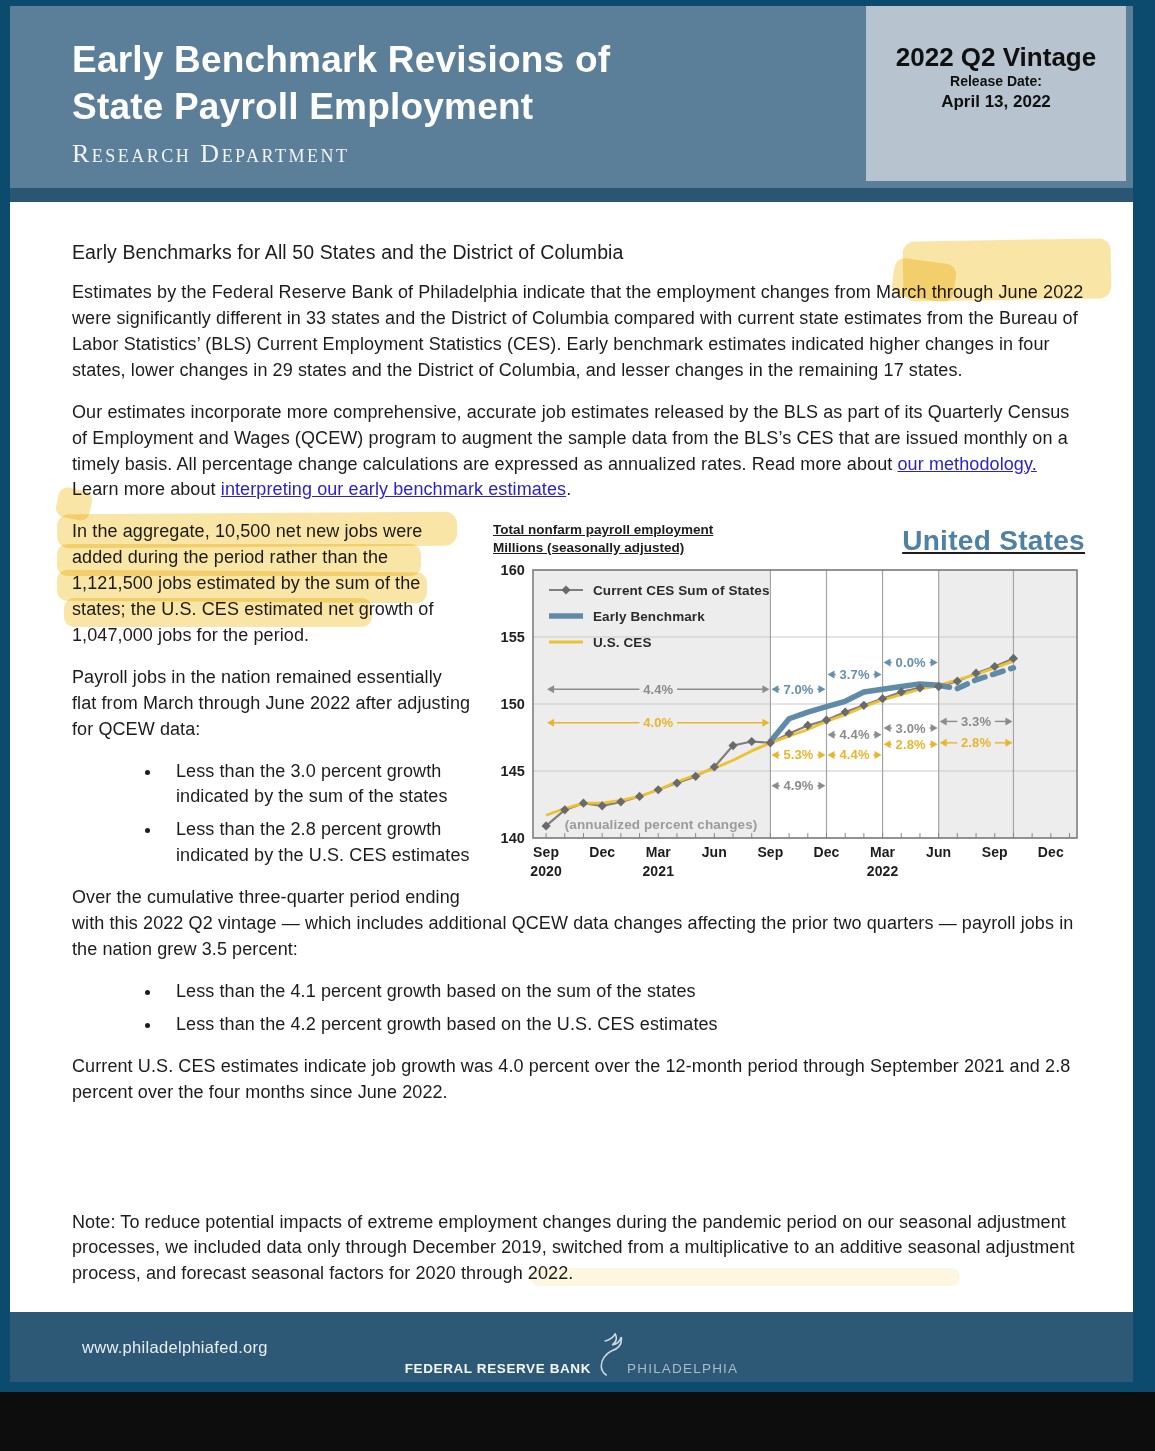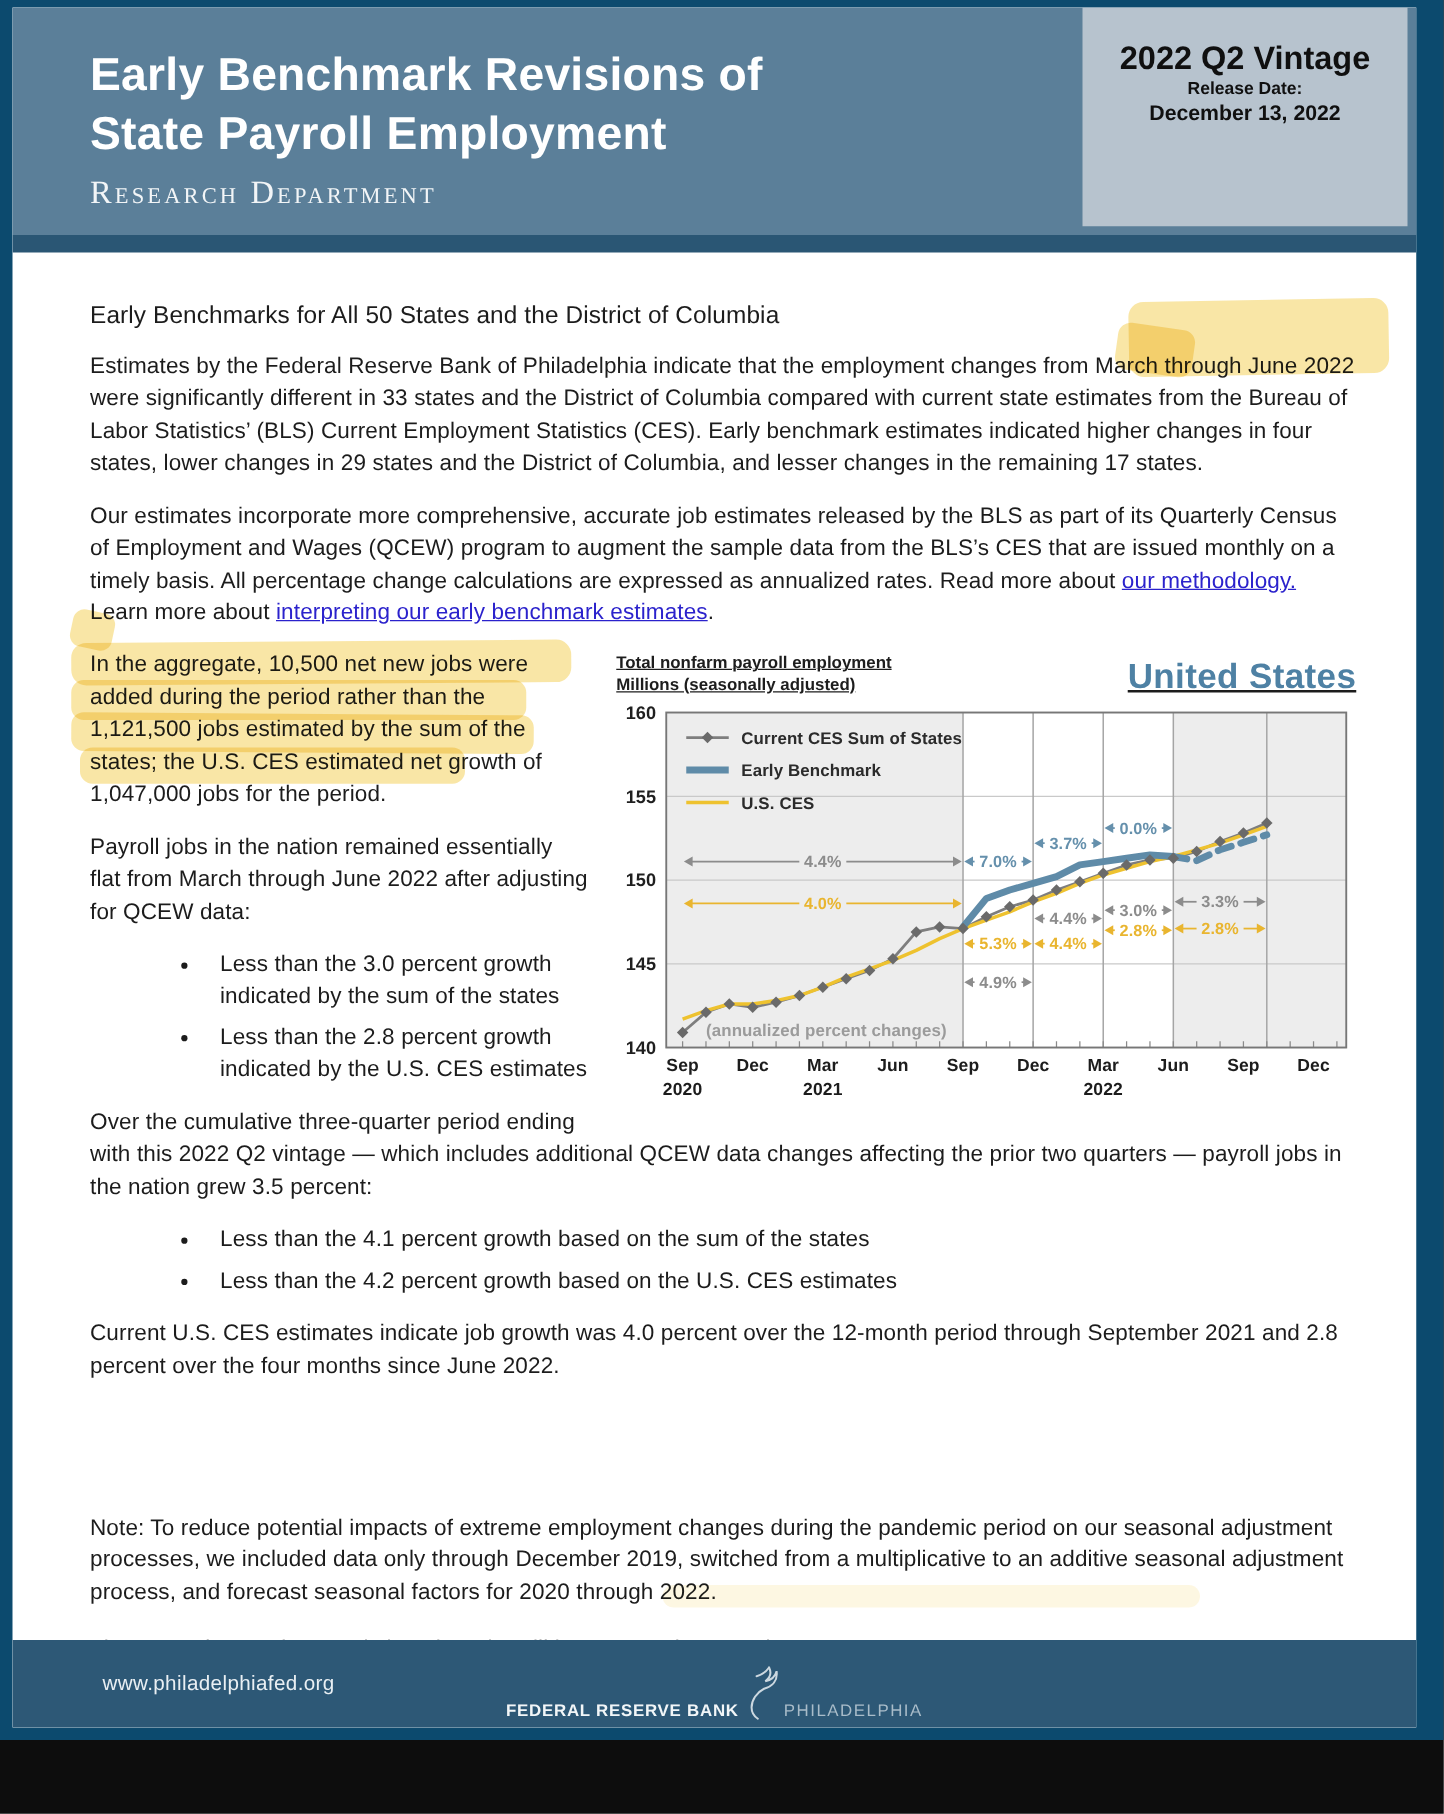--- a/index.html
+++ b/index.html
@@ -5,21 +5,21 @@
   * { margin:0; padding:0; box-sizing:border-box; }
   body { font-family:"Liberation Sans", sans-serif; background:#0d0d0d; }
   .frame { width:1155px; height:1392px; background:#0c4a6e; padding:6px 22px 10px 10px; position:relative; }
   .paper { width:100%; height:100%; background:#ffffff; position:relative; overflow:hidden; }
 
   
   .masthead { position:relative; height:182px; background:#5b7f99; }
   .title-block { padding:30px 0 0 62px; color:#ffffff; }
   .title-block h1 { font-size:37px; line-height:1.28; font-weight:bold; letter-spacing:0.2px; }
   .dept { margin-top:8px; font-family:"Liberation Serif", serif; font-variant:small-caps; font-size:26px; letter-spacing:2.5px; color:#f2f5f7; }
-  .vintage-box { position:absolute; top:0; right:7px; bottom:7px; width:260px; background:#b7c3ce; text-align:center; color:#101010; padding-top:25px; }
+  .vintage-box { position:absolute; top:0; right:7px; bottom:7px; width:260px; background:#b7c3ce; text-align:center; color:#101010; padding-top:36px; }
   .vintage { font-size:26px; font-weight:bold; }
   .release-label { font-size:14px; font-weight:bold; }
   .release-date { margin-top:3px; font-size:17px; font-weight:bold; }
   .stripe { height:14px; background:#2a5674; }
 
   
   main { padding:36px 48px 0 62px; color:#1c1c1c; font-size:18px; letter-spacing:0.1px; line-height:1.44; }
   main h2 { font-size:19.5px; font-weight:normal; margin-bottom:14px; }
   main p { margin-bottom:16px; }
   a.doclink { color:#2b22cc; text-decoration:underline; }
@@ -52,21 +52,21 @@
   <div class="paper">
 
     <header class="masthead">
       <div class="title-block">
         <h1><span>Early Benchmark Revisions of</span><br><span>State Payroll Employment</span></h1>
         <div class="dept">Research Department</div>
       </div>
       <div class="vintage-box">
         <div class="vintage">2022 Q2 Vintage</div>
         <div class="release-label">Release Date:</div>
-        <div class="release-date">December 13, 2022</div>
+        <div class="release-date">April 13, 2022</div>
       </div>
     </header>
     <div class="stripe"></div>
 
     <main>
       <h2>Early Benchmarks for All 50 States and the District of Columbia</h2>
 
       <p>Estimates by the Federal Reserve Bank of Philadelphia indicate that the employment changes from March through June 2022 were significantly different in 33 states and the District of Columbia compared with current state estimates from the Bureau of Labor Statistics’ (BLS) Current Employment Statistics (CES). Early benchmark estimates indicated higher changes in four states, lower changes in 29 states and the District of Columbia, and lesser changes in the remaining 17 states.</p>
 
       <p><span>Our estimates incorporate more comprehensive, accurate job estimates released by the BLS as part of its Quarterly Census of Employment and Wages (QCEW) program to augment the sample data from the BLS’s CES that are issued monthly on a timely basis. All percentage change calculations are expressed as annualized rates. Read more about </span><a href="#" class="doclink">our methodology.</a><span> Learn more about </span><a href="#" class="doclink">interpreting our early benchmark estimates</a><span>.</span></p>

